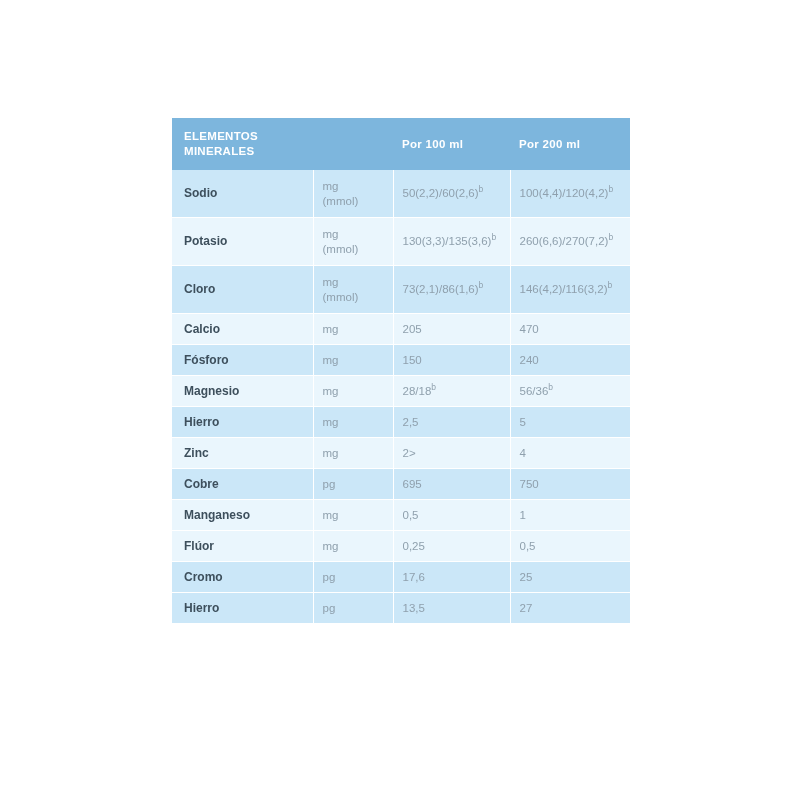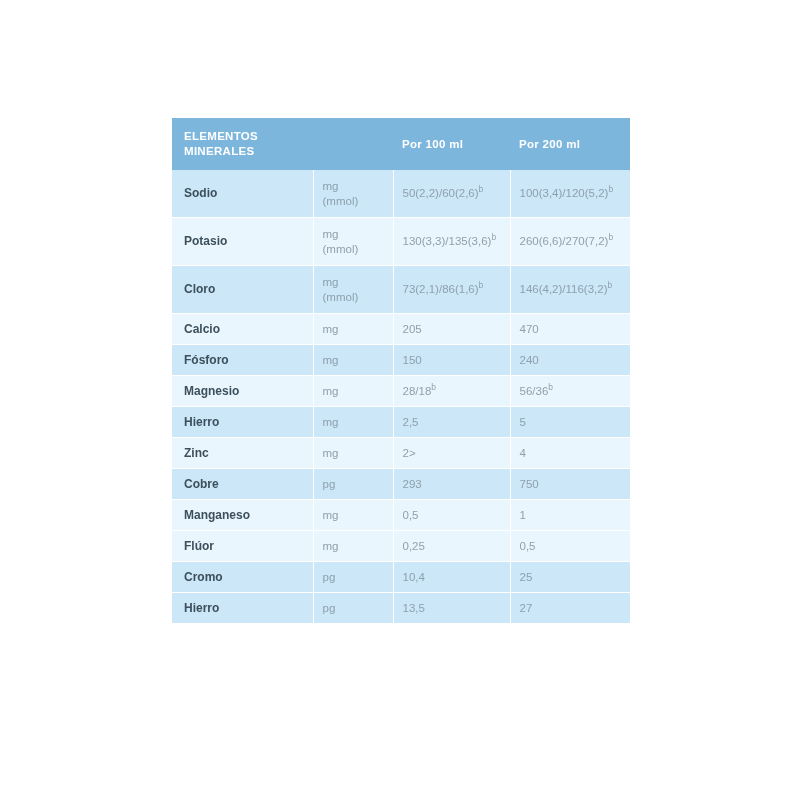--- a/index.html
+++ b/index.html
@@ -115,21 +115,21 @@
         </tr>
       </thead>
       <tbody id="table-body">
           <tr class="row-odd tall">
             <td class="cell-name">Sodio</td>
             <td class="cell-unit">
               <span class="unit-line">mg</span>
               <span class="unit-line">(mmol)</span>
             </td>
             <td class="cell-value"><span>50(2,2)/60(2,6)</span><sup class="marker">b</sup></td>
-            <td class="cell-value"><span>100(3,4)/120(5,2)</span><sup class="marker">b</sup></td>
+            <td class="cell-value"><span>100(4,4)/120(4,2)</span><sup class="marker">b</sup></td>
           </tr>
           <tr class="row-even tall">
             <td class="cell-name">Potasio</td>
             <td class="cell-unit">
               <span class="unit-line">mg</span>
               <span class="unit-line">(mmol)</span>
             </td>
             <td class="cell-value"><span>130(3,3)/135(3,6)</span><sup class="marker">b</sup></td>
             <td class="cell-value"><span>260(6,6)/270(7,2)</span><sup class="marker">b</sup></td>
           </tr>
@@ -180,21 +180,21 @@
               <span class="unit-line">mg</span>
             </td>
             <td class="cell-value"><span>2&gt;</span></td>
             <td class="cell-value"><span>4</span></td>
           </tr>
           <tr class="row-odd short">
             <td class="cell-name">Cobre</td>
             <td class="cell-unit">
               <span class="unit-line">pg</span>
             </td>
-            <td class="cell-value"><span>293</span></td>
+            <td class="cell-value"><span>695</span></td>
             <td class="cell-value"><span>750</span></td>
           </tr>
           <tr class="row-even short">
             <td class="cell-name">Manganeso</td>
             <td class="cell-unit">
               <span class="unit-line">mg</span>
             </td>
             <td class="cell-value"><span>0,5</span></td>
             <td class="cell-value"><span>1</span></td>
           </tr>
@@ -204,21 +204,21 @@
               <span class="unit-line">mg</span>
             </td>
             <td class="cell-value"><span>0,25</span></td>
             <td class="cell-value"><span>0,5</span></td>
           </tr>
           <tr class="row-odd short">
             <td class="cell-name">Cromo</td>
             <td class="cell-unit">
               <span class="unit-line">pg</span>
             </td>
-            <td class="cell-value"><span>10,4</span></td>
+            <td class="cell-value"><span>17,6</span></td>
             <td class="cell-value"><span>25</span></td>
           </tr>
           <tr class="row-odd short">
             <td class="cell-name">Hierro</td>
             <td class="cell-unit">
               <span class="unit-line">pg</span>
             </td>
             <td class="cell-value"><span>13,5</span></td>
             <td class="cell-value"><span>27</span></td>
           </tr>

